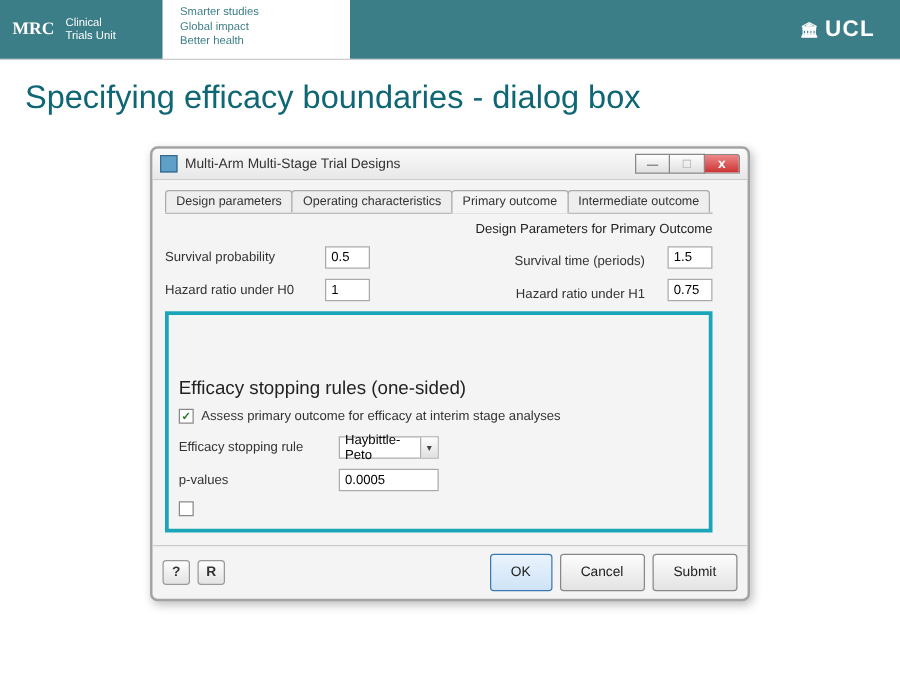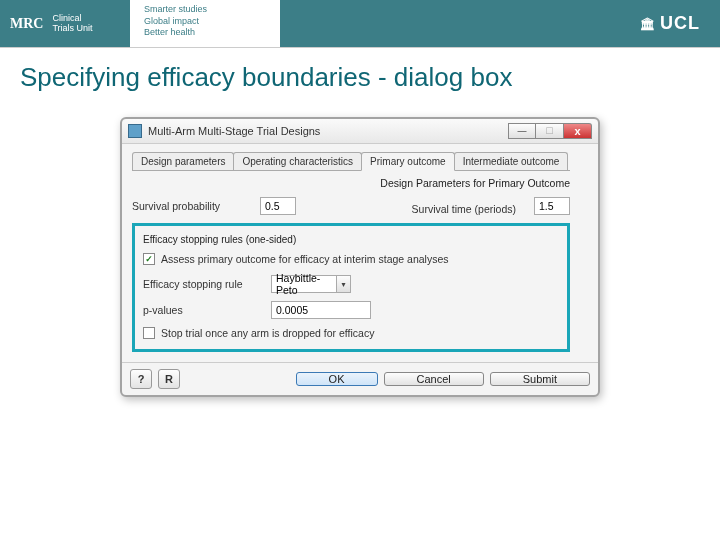--- a/index.html
+++ b/index.html
@@ -36,31 +36,31 @@
   .section-title { color: #222; font-size: 10.5px; margin: 6px 0 8px 2px; text-align: right; }
   
   .field-row { display: flex; align-items: center; margin-bottom: 8px; gap: 8px; }
   .field-label { width: 120px; color: #333; font-size: 10.5px; }
   .text-input { width: 36px; height: 18px; border: 1px solid #aaa; background: #fff; padding: 1px 4px; font-size: 10.5px; }
   .spacer { flex: 1; }
   .right-pair { display: flex; align-items: flex-end; gap: 18px; }
   .right-label { color: #333; font-size: 10.5px; white-space: nowrap; }
   
   .highlight-box { border: 3px solid #1aa6b8; padding: 8px 8px 10px 8px; margin-top: 8px; margin-bottom: 4px; background: #f4f4f4; }
-  .group-legend { font-size: 10px; color: #222; margin-bottom: 8px; }
+  .group-legend { font-size: 15px; color: #222; margin-bottom: 8px; margin-top: 42px; }
   .chk-row { display: flex; align-items: center; gap: 6px; margin-bottom: 10px; }
   .chk { width: 12px; height: 12px; border: 1px solid #888; background: #fff; display: flex; align-items: center; justify-content: center; font-size: 9px; color: #1a7a1a; font-weight: bold; }
   .chk-label { font-size: 10.5px; color: #333; }
   .dropdown { display: flex; align-items: center; border: 1px solid #aaa; background: #fff; height: 18px; width: 80px; }
   .dropdown-text { flex: 1; padding: 0 4px; font-size: 10.5px; }
   .dropdown-arrow { width: 14px; text-align: center; border-left: 1px solid #aaa; font-size: 8px; color: #444; background: linear-gradient(#fdfdfd,#e0e0e0); height: 100%; display:flex; align-items:center; justify-content:center;}
   
   .button-bar { display: flex; align-items: center; padding: 6px 8px; border-top: 1px solid #ccc; gap: 6px; }
   .help-btn { width: 22px; height: 20px; border: 1px solid #999; border-radius: 3px; background: linear-gradient(#fdfdfd,#e3e3e3); display: flex; align-items: center; justify-content: center; font-size: 11px; font-weight: bold; color: #333; }
-  .std-btn { height: 14px; padding: 0 32px; border: 1px solid #888; border-radius: 3px; background: linear-gradient(#fdfdfd,#e3e3e3); font-size: 11px; color: #222; display: flex; align-items: center; }
+  .std-btn { height: 30px; padding: 0 16px; border: 1px solid #888; border-radius: 3px; background: linear-gradient(#fdfdfd,#e3e3e3); font-size: 11px; color: #222; display: flex; align-items: center; }
   .std-btn.primary { border: 1px solid #3b79b5; background: linear-gradient(#eaf3fc,#cfe4f8); }
 </style>
 </head>
 <body>
 
 <div class="header-bar">
   <div class="mrc-block">
     <span class="mrc-logo">MRC</span>
     <div class="mrc-sub">
       <div>Clinical</div>
@@ -107,45 +107,53 @@
       <div class="field-row">
         <span class="field-label">Survival probability</span>
         <input class="text-input" value="0.5" style="">
         <span class="spacer"></span>
         <div class="right-pair">
           <span class="right-label">Survival time (periods)</span>
           <input class="text-input" value="1.5" style="">
         </div>
       </div>
 
+      <div class="field-row">
+        <span class="field-label">Hazard ratio under H0</span>
+        <input class="text-input" value="1" style="">
+        <span class="spacer"></span>
+        <div class="right-pair">
+          <span class="right-label">Hazard ratio under H1</span>
+          <input class="text-input" value="0.75" style="">
+        </div>
+      </div>
 
       <div class="highlight-box">
         <div class="group-legend">Efficacy stopping rules (one-sided)</div>
 
         <div class="chk-row">
           <div class="chk">✓</div>
           <span class="chk-label">Assess primary outcome for efficacy at interim stage analyses</span>
         </div>
 
         <div class="field-row">
           <span class="field-label">Efficacy stopping rule</span>
           <div class="dropdown">
             <span class="dropdown-text">Haybittle-Peto</span>
             <span class="dropdown-arrow">▾</span>
           </div>
         </div>
 
         <div class="field-row">
           <span class="field-label">p-values</span>
-          <input class="text-input" style="width: 100px;" value="0.0005">
+          <input class="text-input" style="width: 80px;" value="0.0005">
         </div>
 
         <div class="chk-row" style="margin-bottom:0">
           <div class="chk"></div>
-          <span class="chk-label">Stop trial once any arm is dropped for efficacy</span>
         </div>
       </div>
 
     </div>
 
     <div class="button-bar">
       <div class="help-btn">?</div>
       <div class="help-btn">R</div>
       <span class="spacer"></span>
       <div class="std-btn primary">OK</div>

